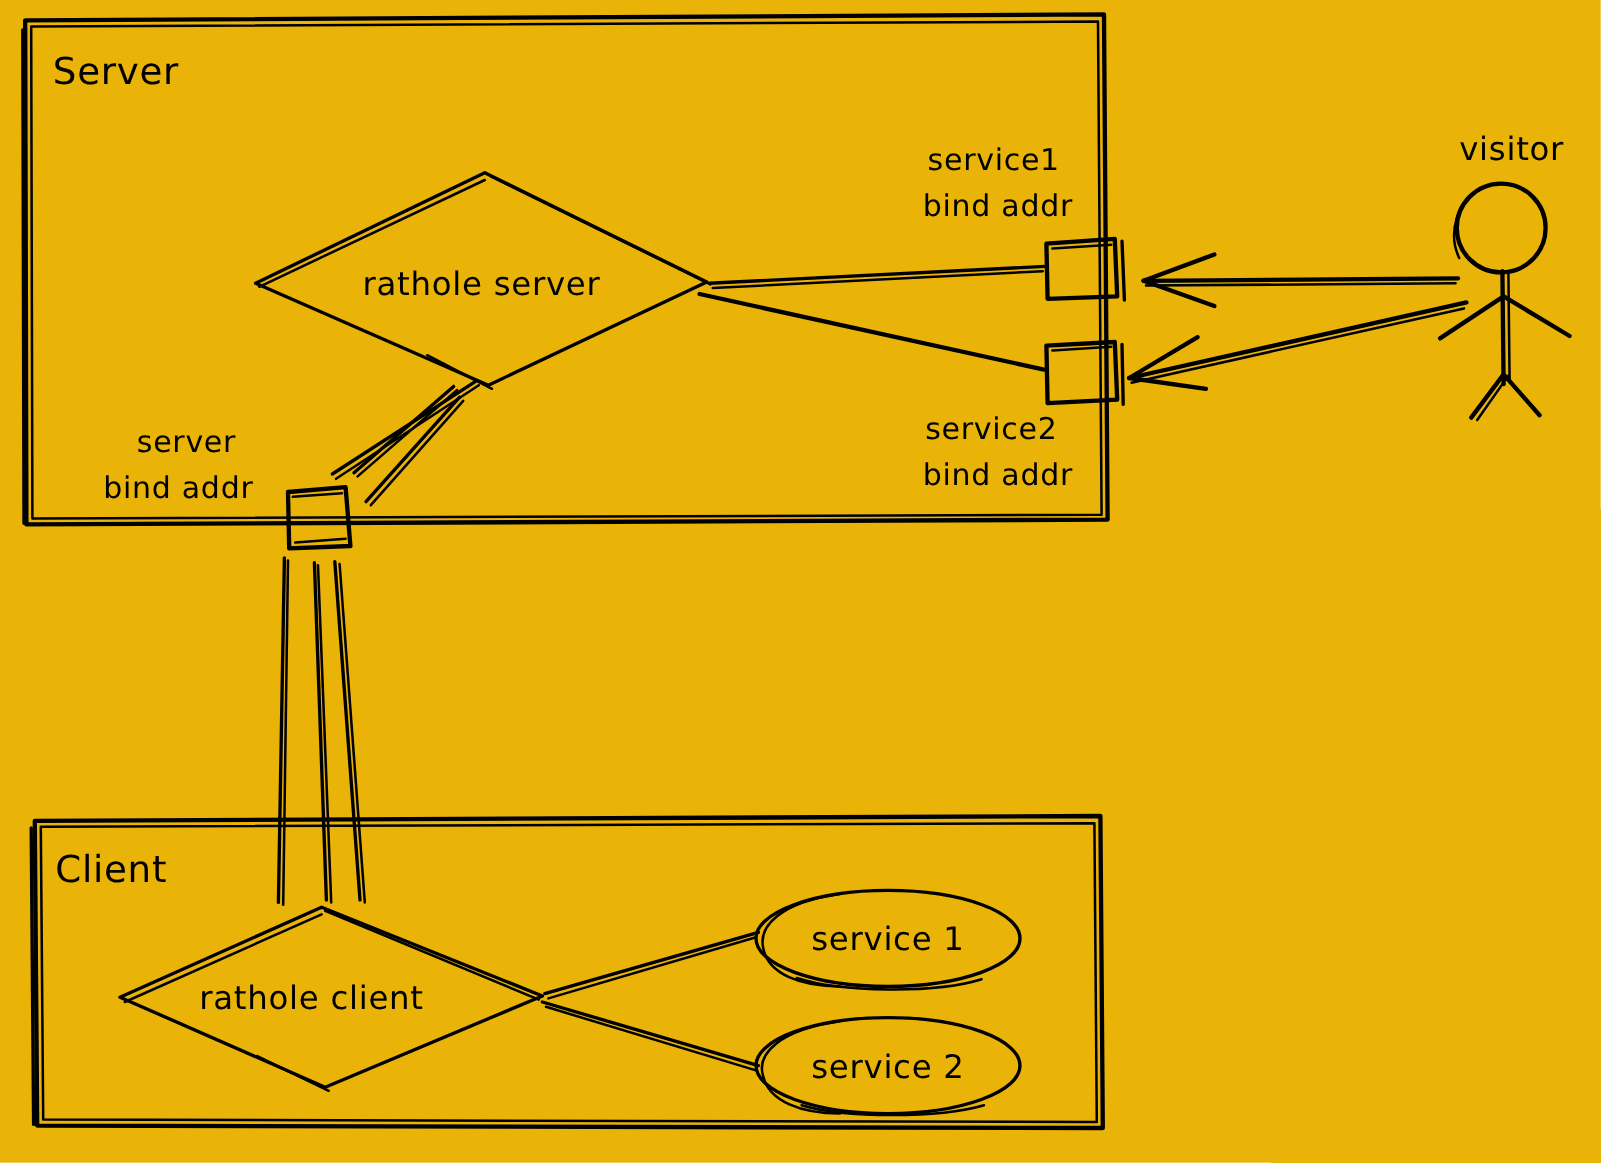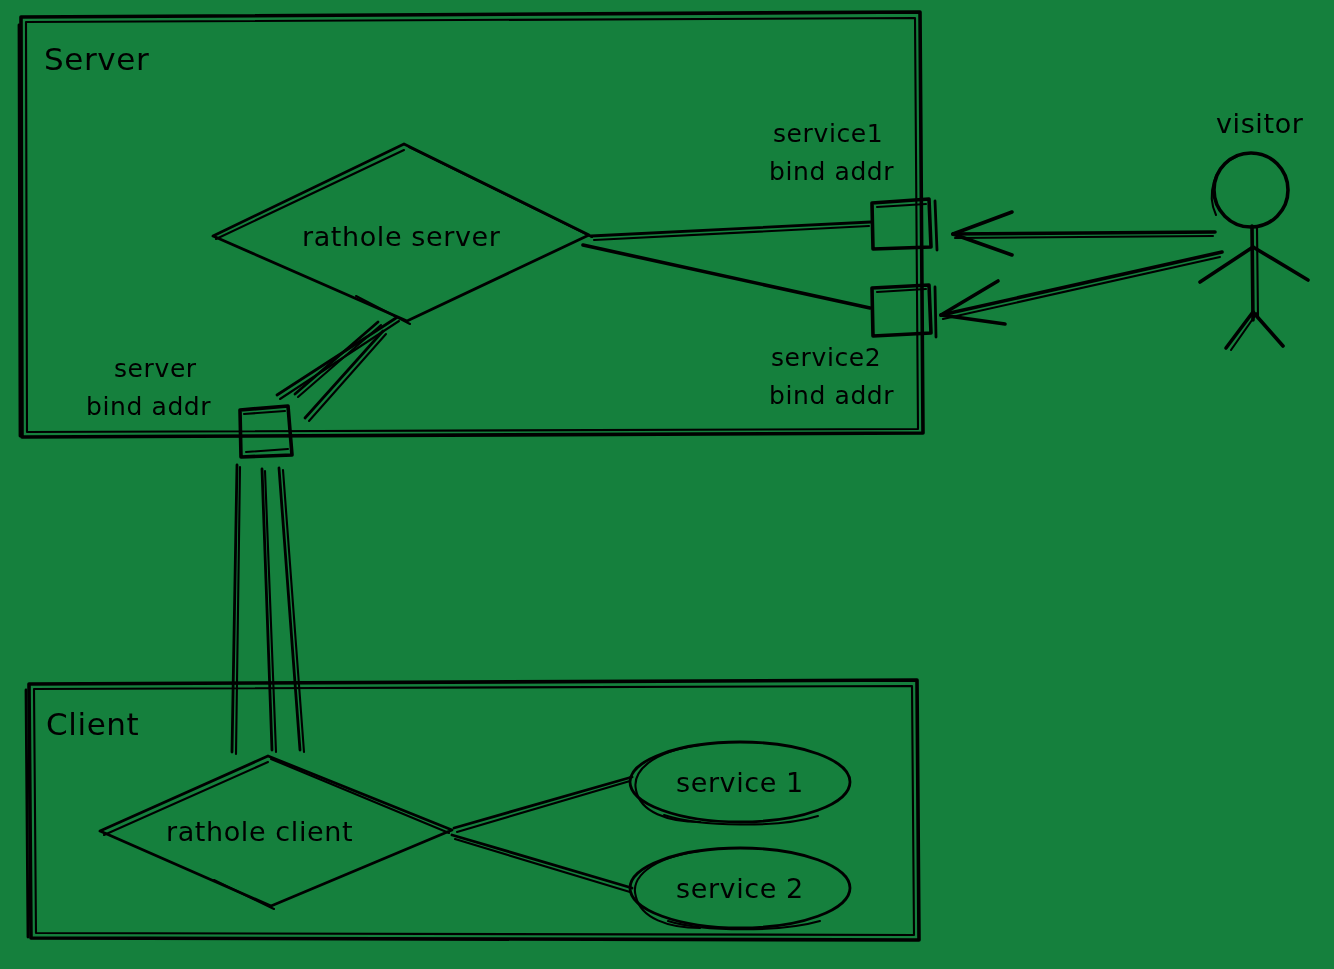--- a/index.html
+++ b/index.html
@@ -8,21 +8,21 @@
     padding: 0;
     background: #ffffff;
   }
   body {
     font-family: "DejaVu Sans", sans-serif;
   }
   #canvas-wrap {
     position: relative;
     width: 1334px;
     height: 969px;
-    background: #15803d;
+    background: #eab308;
     overflow: hidden;
   }
   svg#diagram {
     position: absolute;
     left: 0;
     top: 0;
     width: 1334px;
     height: 969px;
     display: block;
   }

